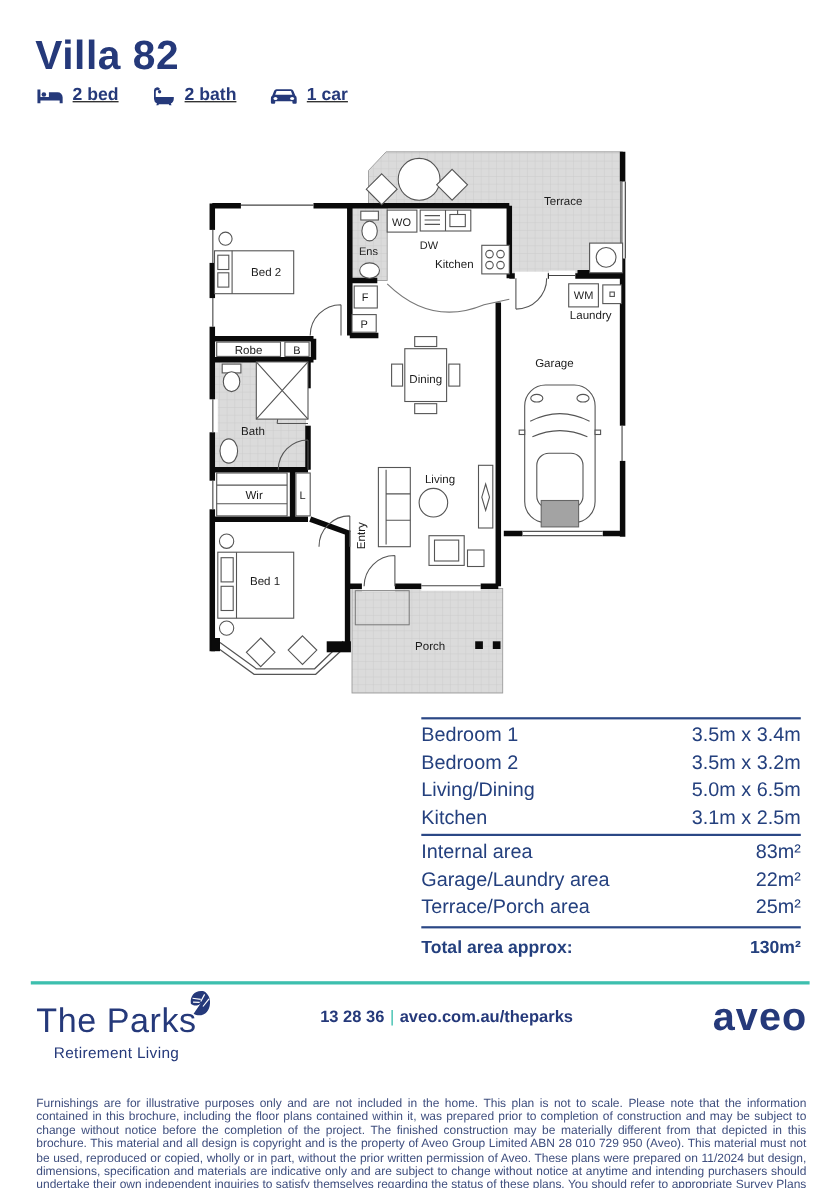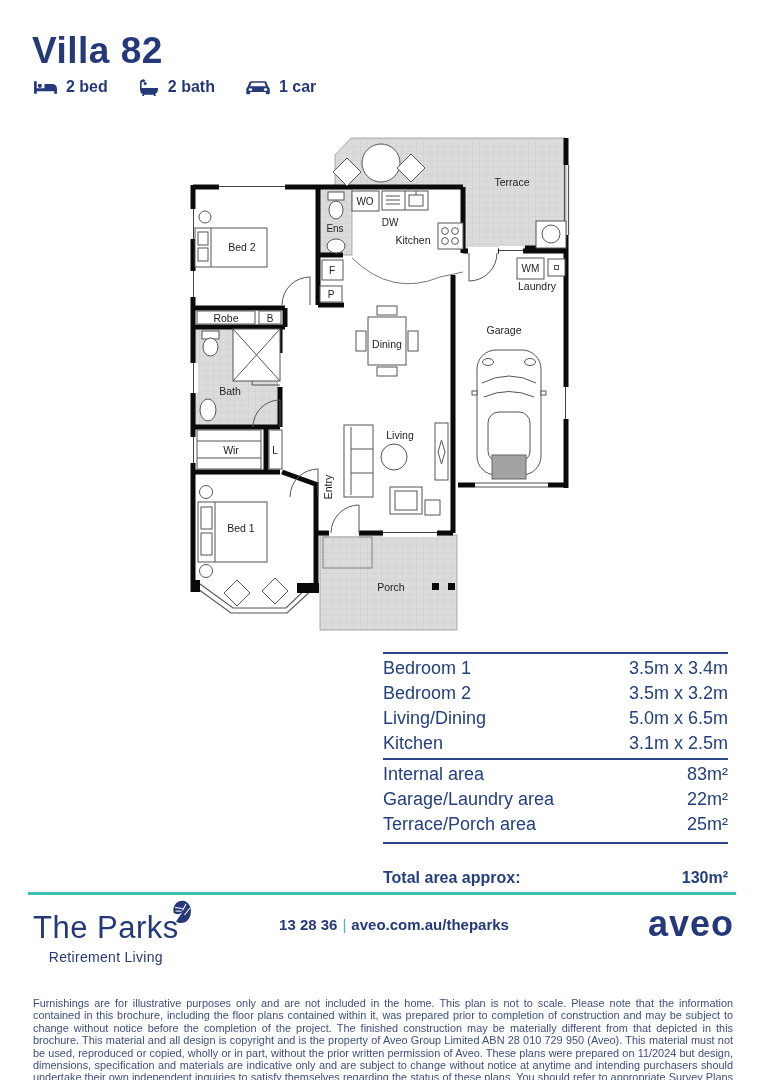--- a/index.html
+++ b/index.html
@@ -2,41 +2,41 @@
 <html><head>
 <meta charset="utf-8">
 <style>
   html,body{margin:0;padding:0;background:#fff;}
   .page{position:relative;width:764px;height:1080px;background:#fff;overflow:hidden;
         font-family:"Liberation Sans",sans-serif;}
   
   .title{position:absolute;left:32px;top:30px;font-size:37px;font-weight:bold;
          color:#25397a;letter-spacing:.5px;}
   .features{position:absolute;left:33px;top:78px;display:flex;align-items:center;}
-  .feature{display:flex;align-items:center;margin-right:30px;}
+  .feature{display:flex;align-items:center;margin-right:30px;text-decoration:underline;}
   .feature svg{margin-right:8px;}
   .feature-label{font-size:16px;color:#25397a;font-weight:bold;}
   
   .plan{position:absolute;left:185px;top:125px;width:410px;height:520px;}
   .plan text{font-family:"Liberation Sans",sans-serif;font-size:10.5px;fill:#1c1c1c;}
   .plan text.sm{font-size:10px;}
   
   .dims{position:absolute;left:383px;top:652px;width:345px;color:#24407e;}
   .dims .block{border-top:2px solid #2b4886;padding:2px 0;}
   .dims .row{display:flex;justify-content:space-between;align-items:center;height:25px;
              font-size:18px;}
-  .dims .total{border-top:2px solid #2b4886;margin-top:3px;padding-top:20px;}
+  .dims .total{border-top:2px solid #2b4886;margin-top:3px;padding-top:4px;}
   .dims .total .row{font-weight:bold;font-size:16px;height:28px;}
   
   .teal-rule{position:absolute;left:28px;right:28px;top:892px;height:3px;background:#3dbfae;}
   .brand{position:absolute;left:33px;top:910px;color:#25397a;text-align:center;}
   .brand-name{font-size:31px;letter-spacing:.5px;position:relative;display:inline-block;}
   .brand-leaf{position:absolute;right:-16px;top:-14px;}
   .brand-tagline{font-size:14px;margin-top:3px;letter-spacing:.3px;}
-  .contact{position:absolute;left:239px;width:310px;top:916px;text-align:center;
+  .contact{position:absolute;left:251px;width:310px;top:916px;text-align:center;
            color:#25397a;font-weight:bold;font-size:15px;}
   .contact .sep{color:#3dbfae;padding:0 5px;font-weight:normal;}
   .contact-line2{margin-top:5px;}
   .contact-line2 svg{vertical-align:-3px;margin-right:4px;}
   .aveo{position:absolute;right:30px;top:903px;font-size:36px;font-weight:bold;
         color:#25397a;letter-spacing:1px;}
   
   .disclaimer{position:absolute;left:33px;top:986px;width:700px;font-size:10.9px;
               line-height:12.4px;color:#3e4e7e;text-align:justify;}
 </style>

